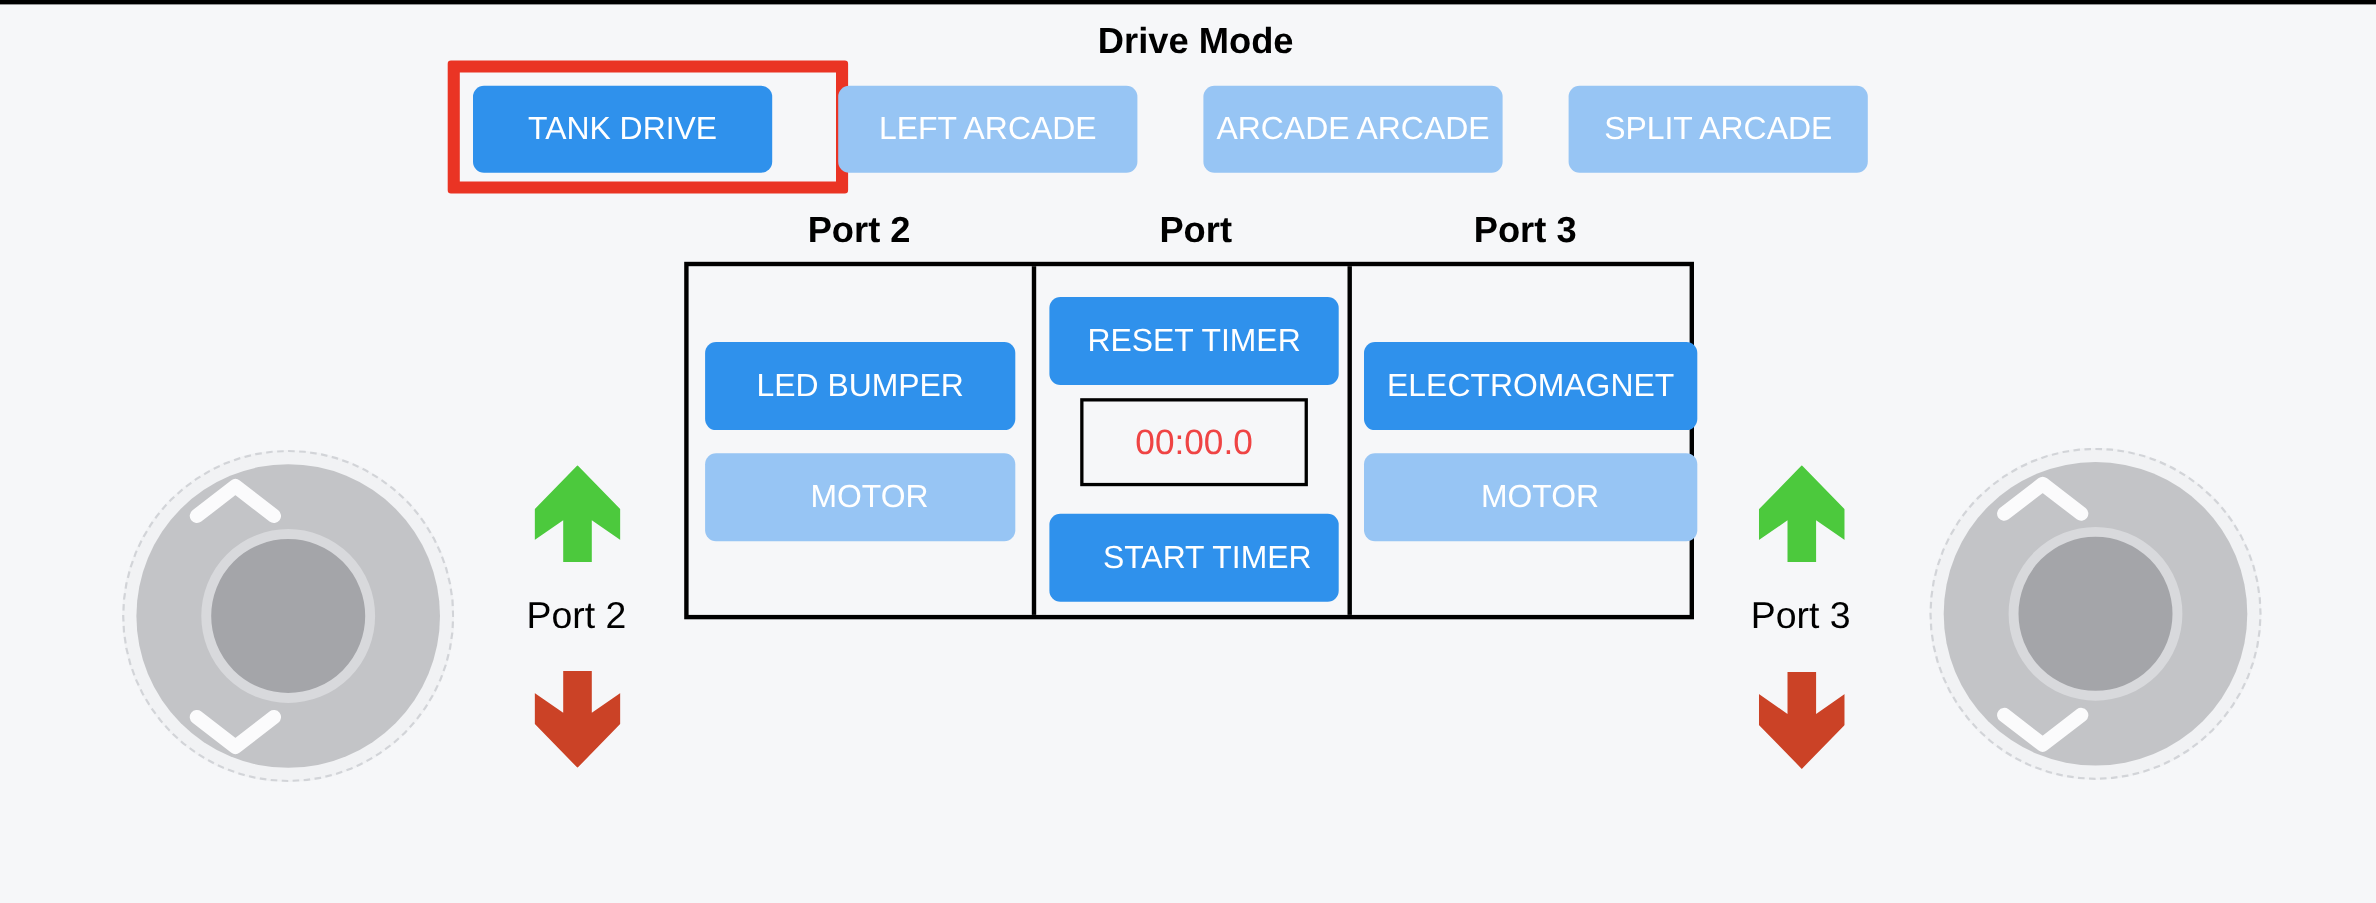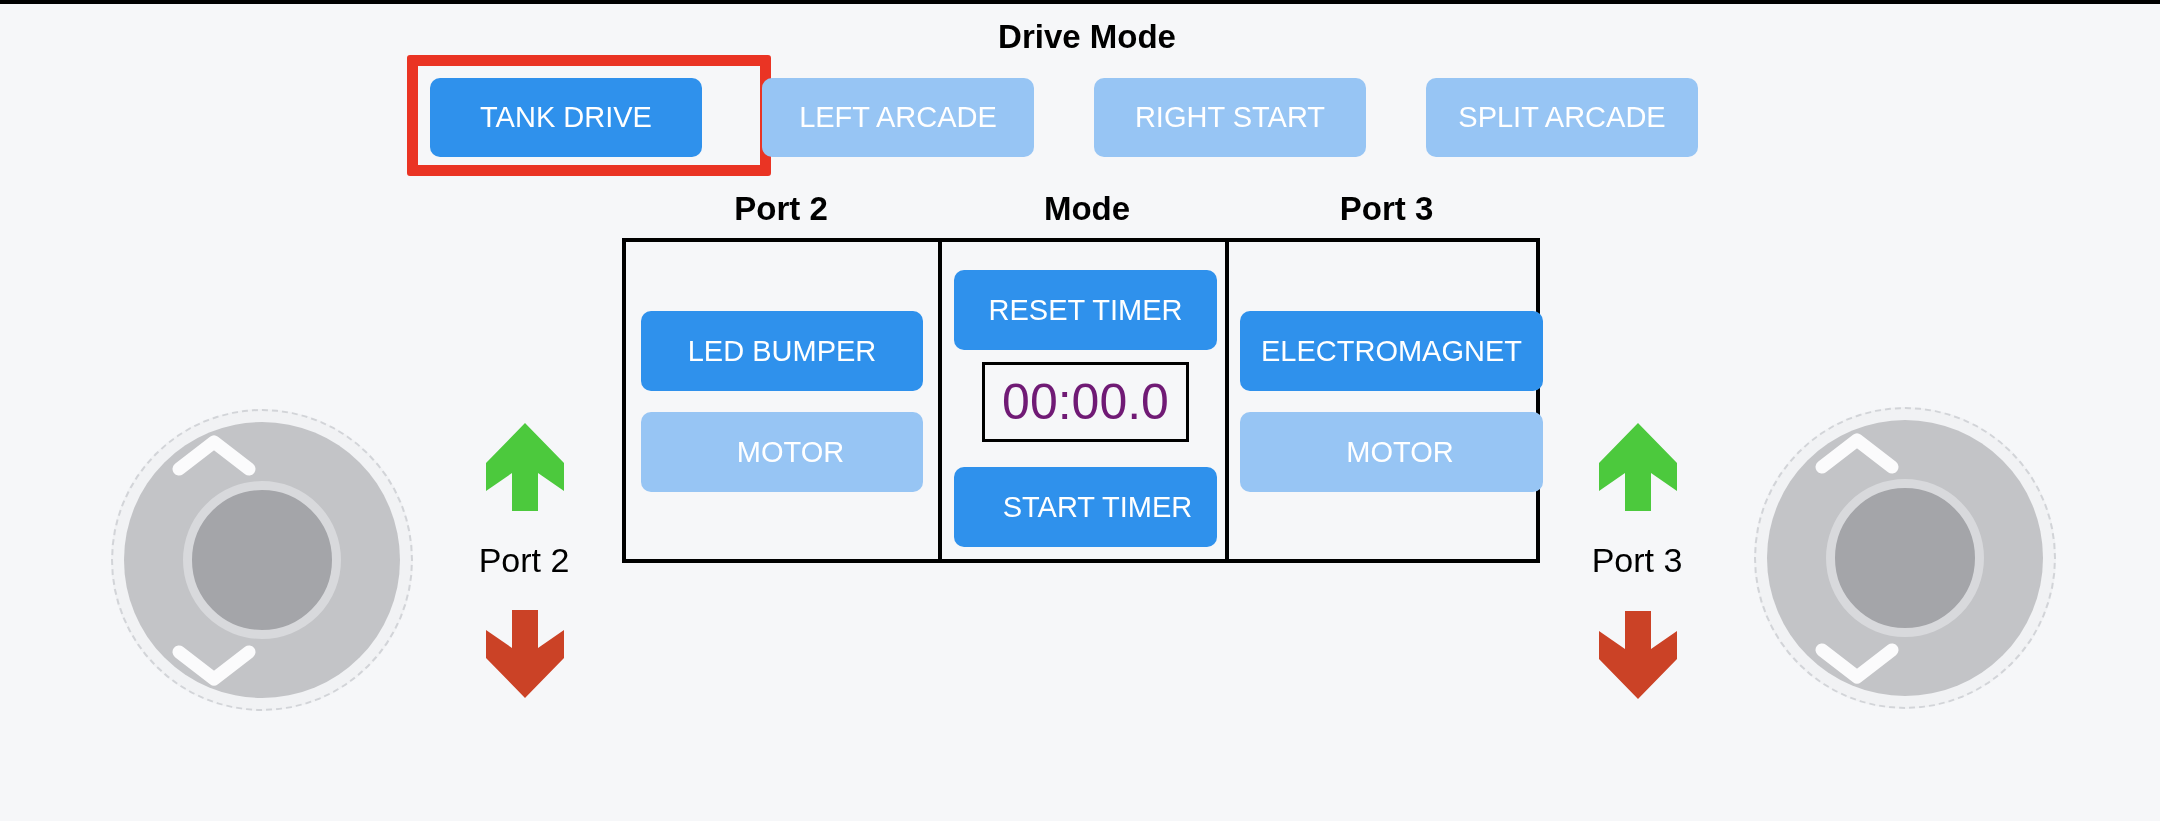--- a/index.html
+++ b/index.html
@@ -71,21 +71,21 @@
   .c1 .panel-btn{left:15px;width:282px;height:80px;}
   .c1 .btn-top{top:69px;}
   .c1 .btn-bottom{top:170px;}
   .c2 .panel-btn{left:12px;width:263px;height:80px;}
   .c2 .btn-reset{top:28px;}
   .c2 .btn-start{top:225px;padding-left:24px;}
   .timer-display{
     position:absolute;left:40px;top:120px;width:207px;height:80px;
     border:3px solid #000;background:transparent;
     display:flex;align-items:center;justify-content:center;
-    font-size:50px;color:#701a75;
+    font-size:32px;color:#ef4444;
   }
   .c3 .panel-btn{left:11px;width:303px;height:80px;}
   .c3 .btn-top{top:69px;}
   .c3 .btn-bottom{top:170px;}
 
   
   .joystick{
     position:absolute;width:302px;height:302px;border-radius:50%;
     background:#f1f2f4;border:2px dashed #d2d4d8;
     display:flex;align-items:center;justify-content:center;
@@ -126,25 +126,25 @@
 <div class="screen">
 
   <div class="top-bar"></div>
 
   <div class="drive-title">Drive Mode</div>
 
   <div class="selection-box"></div>
 
   <button class="mode-btn mode-tank active">TANK DRIVE</button>
   <button class="mode-btn mode-left">LEFT ARCADE</button>
-  <button class="mode-btn mode-right">RIGHT START</button>
+  <button class="mode-btn mode-right">ARCADE ARCADE</button>
   <button class="mode-btn mode-split">SPLIT ARCADE</button>
 
   <div class="col-header hdr-port2">Port 2</div>
-  <div class="col-header hdr-timer">Mode</div>
+  <div class="col-header hdr-timer">Port</div>
   <div class="col-header hdr-port3">Port 3</div>
 
   <div class="control-table">
     <div class="ct-col c1">
       <button class="panel-btn active btn-top">LED BUMPER</button>
       <button class="panel-btn inactive btn-bottom">MOTOR</button>
     </div>
     <div class="ct-col c2">
       <button class="panel-btn active btn-reset">RESET TIMER</button>
       <div class="timer-display">00:00.0</div>

